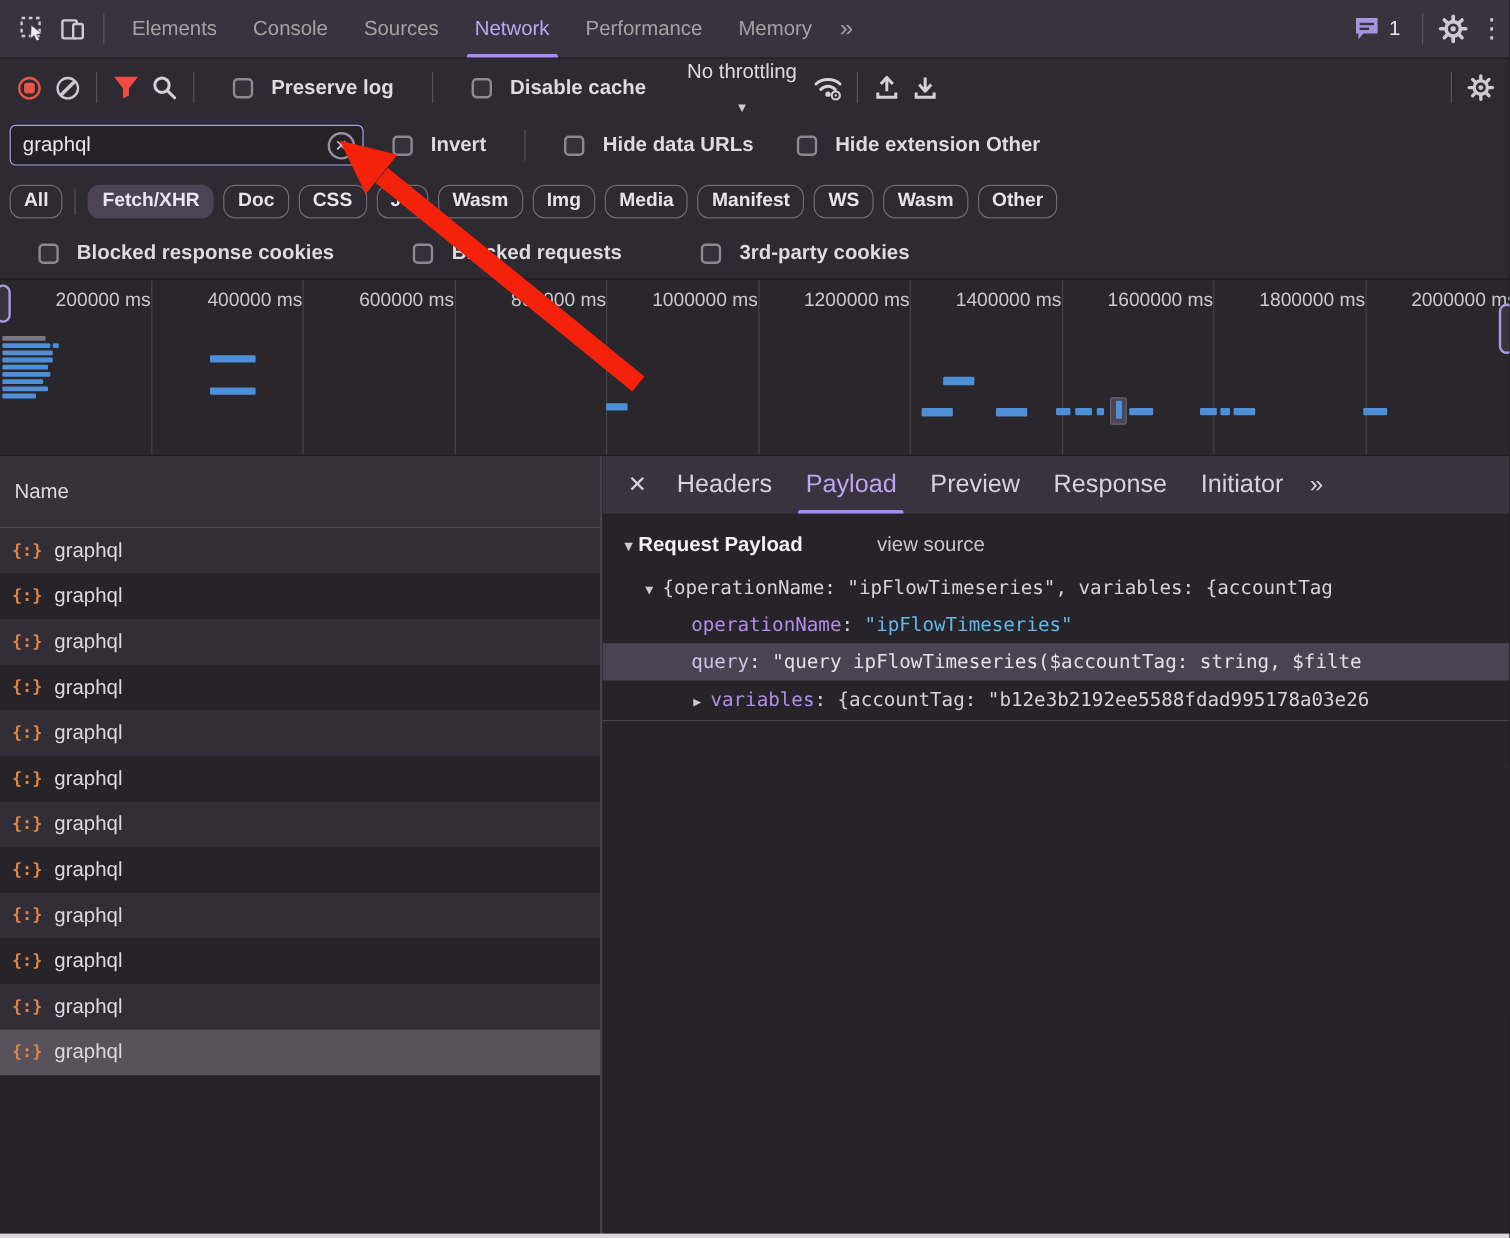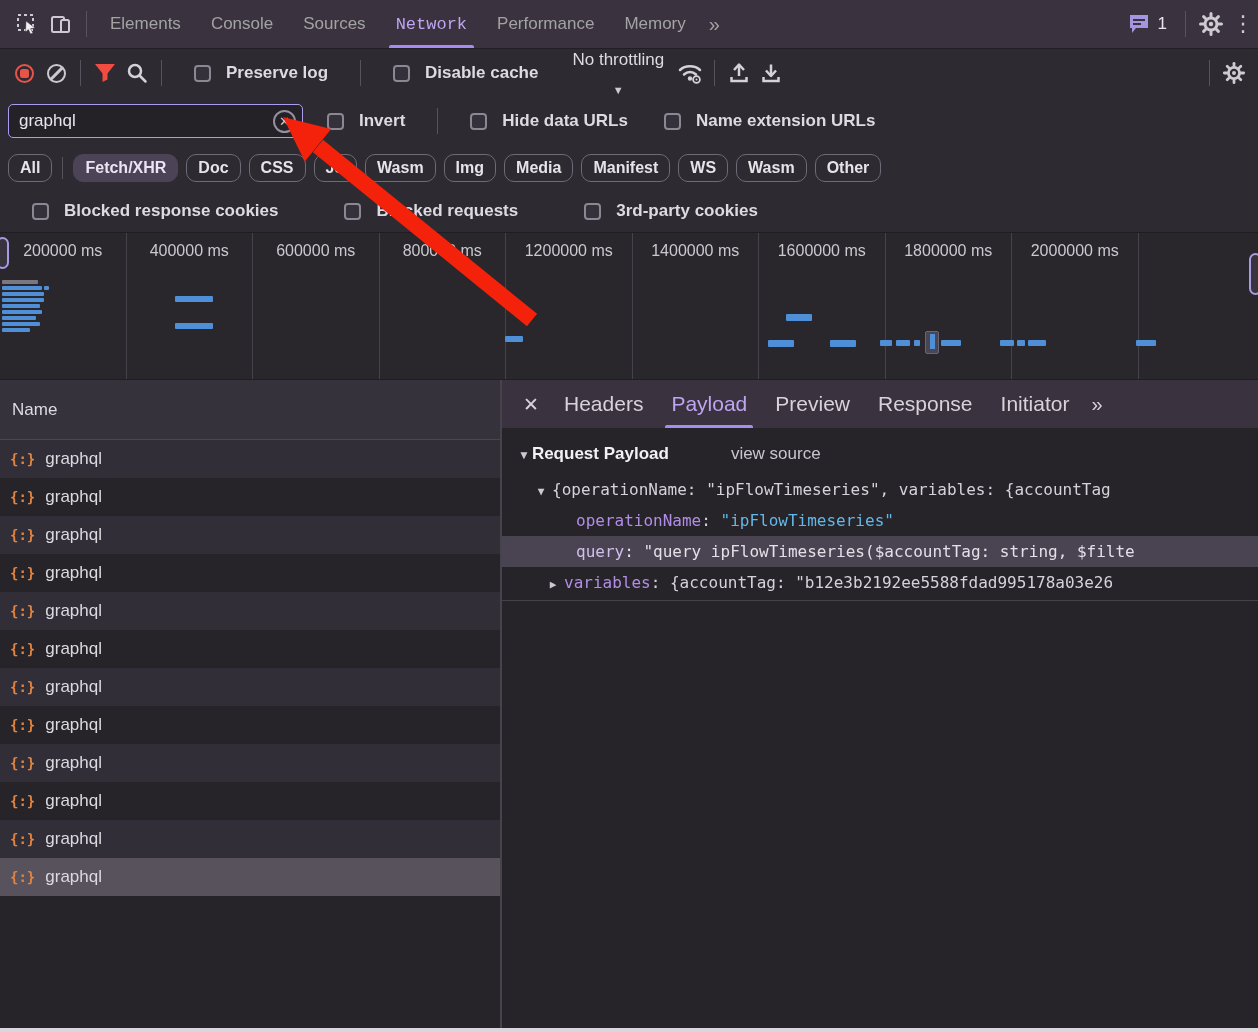--- a/index.html
+++ b/index.html
@@ -6,21 +6,21 @@
   html,body { width:1258px; height:1032px; overflow:hidden; background:#1e1c21; }
   body { font-family:"Liberation Sans", sans-serif; color:#d6d2da; position:relative; }
   .devtools { position:absolute; inset:0; background:#272429; }
 
   
   .tabbar { height:48px; background:#3a333f; display:flex; align-items:center; padding-left:10px; }
   .tbicon { width:34px; height:34px; display:flex; align-items:center; justify-content:center; border-radius:4px; }
   .vdiv { width:1px; height:26px; background:#56525e; margin:0 8px; }
   .vdiv.short { height:22px; }
   .tab { height:48px; display:flex; align-items:center; padding:0 15px; font-size:17px; color:#a3a3a3; position:relative; cursor:default; }
-  .tab.sel { color:#bda5f2;font-family:Liberation Mono, monospace; }
+  .tab.sel { color:#bda5f2; }
   .tab.sel::after { content:""; position:absolute; left:8px; right:8px; bottom:0; height:3px; background:#a78bf5; border-radius:2px 2px 0 0; }
   .tb-spacer { flex:1; }
   .issues { display:flex; align-items:center; gap:7px; margin-right:10px; }
   .issues .cnt { font-size:17px; color:#e8e5ec; }
   .kebab { font-size:22px; color:#cdcad3; width:30px; text-align:center; letter-spacing:0; }
 
   
   .ntoolbar { height:49px; background:#2d2a31; border-top:1px solid #211f25; display:flex; align-items:center; padding:0 8px; }
   .tool { width:32px; height:32px; display:flex; align-items:center; justify-content:center; }
   .rec { width:19px; height:19px; border:2.5px solid #e8544a; border-radius:50%; display:flex; align-items:center; justify-content:center; }
@@ -41,21 +41,21 @@
   
   .chipsrow { height:45px; background:#2d2a31; display:flex; align-items:center; padding:0 8px; gap:8px; }
   .chip { border:1.5px solid #6e6a77; border-radius:10px; padding:4px 11px; font-size:16px; font-weight:600; color:#e6e3ea; white-space:nowrap; }
   .chip.sel { background:#4c4356; border-color:#4c4356; color:#eae4f3; }
 
   
   .blockedrow { height:42px; background:#2d2a31; display:flex; align-items:center; padding:0 8px; gap:18px; }
 
   
   .timeline { height:148px; background:#29272c; border-top:1px solid #1f1d22; border-bottom:1px solid #1f1d22; position:relative; display:flex; overflow:hidden; }
-  .tcol { width:126.5px; flex:none; border-right:1px solid #45424c; font-size:16px; color:#cbc8cf; text-align:center; padding-top:9px; white-space:nowrap; }
+  .tcol { width:126.5px; flex:none; border-right:1px solid #45424c; font-size:16px; color:#cbc8cf; text-align:right; padding-top:9px; white-space:nowrap; }
   .tbar { position:absolute; background:#4e8fd8; border-radius:1px; }
   .tbar.grey { background:#7a7781; }
   .tmarker { position:absolute; background:#4a4553; border:1px solid #6a6575; border-radius:2px; }
   .tmarker i { position:absolute; left:4px; top:2px; width:5px; height:15px; background:#4e8fd8; display:block; }
   .pill { position:absolute; width:13px; border:2px solid #a79ce2; border-radius:7px; background:#38333f; }
 
   
   .main { position:absolute; top:380px; left:0; right:0; bottom:0; display:flex; }
   .leftpane { width:502px; flex:none; border-right:2px solid #46434c; background:#272429; display:flex; flex-direction:column; }
   .namehdr { height:60px; background:#36323c; border-bottom:1px solid #4a4750; display:flex; align-items:center; padding-left:12px; font-size:17px; color:#dedae2; }
@@ -76,21 +76,21 @@
   .payload { flex:1; font-family:"DejaVu Sans Mono", monospace; font-size:16px; white-space:nowrap; }
   .rphead { display:flex; align-items:baseline; padding:16px 0 10px 16px; font-family:"Liberation Sans", sans-serif; }
   .rphead .tri { color:#cdc9d2; font-size:12px; margin-right:2px; }
   .rphead .ttl { font-size:17px; font-weight:bold; color:#f2f0f4; }
   .rphead .vs { font-size:17px; color:#c9c5cf; margin-left:62px; }
   .pline { height:31px; line-height:31px; color:#d6d2da; }
   .pline .tri { display:inline-block; width:22px; font-size:11px; color:#cdc9d2; text-align:center; }
   .pline.l1 { padding-left:28px; }
   .pline.l2 { padding-left:74px; }
   .pline.l3 { padding-left:74px; background:#4a4452; }
-  .pline.l4 { padding-left:40px; }
+  .pline.l4 { padding-left:68px; }
   .key { color:#b18ee6; }
   .l3 .key { color:#cfc2ea; }
   .str { color:#62b8e8; }
   .plain { color:#d6d2da; }
   .l3 .plain { color:#e3e0e8; }
   .payload .rule { height:0; border-bottom:1px solid #45424a; margin-top:2px; }
 
   .bottomstrip { position:absolute; left:0; right:0; bottom:0; height:4px; background:#d9d7dc; }
 
   .arrowsvg { position:absolute; inset:0; pointer-events:none; z-index:50; }
@@ -239,21 +239,21 @@
       <span class="cb"></span>
       <span>Invert</span>
     </label>
     <div class="vdiv"></div>
     <label class="cblab">
       <span class="cb"></span>
       <span>Hide data URLs</span>
     </label>
     <label class="cblab" style="margin-left:12px;">
       <span class="cb"></span>
-      <span>Name extension URLs</span>
+      <span>Hide extension Other</span>
     </label>
   </div>
 
   <div class="chipsrow">
     <span class="chip">All</span>
     <div class="vdiv short" style="margin:0 2px;"></div>
     <span class="chip sel">Fetch/XHR</span>
     <span class="chip">Doc</span>
     <span class="chip">CSS</span>
     <span class="chip">JS</span>
@@ -279,20 +279,21 @@
       <span class="cb"></span>
       <span>3rd-party cookies</span>
     </label>
   </div>
 
   <div class="timeline">
     <div class="tcol">200000 ms</div>
     <div class="tcol">400000 ms</div>
     <div class="tcol">600000 ms</div>
     <div class="tcol">800000 ms</div>
+    <div class="tcol">1000000 ms</div>
     <div class="tcol">1200000 ms</div>
     <div class="tcol">1400000 ms</div>
     <div class="tcol">1600000 ms</div>
     <div class="tcol">1800000 ms</div>
     <div class="tcol">2000000 ms</div>
 
     <div class="tbar grey" style="left:2px;top:47px;width:36px;height:4px;"></div>
     <div class="tbar" style="left:2px;top:53px;width:40px;height:4px;"></div>
     <div class="tbar" style="left:44px;top:53px;width:5px;height:4px;"></div>
     <div class="tbar" style="left:2px;top:59px;width:42px;height:4px;"></div>

